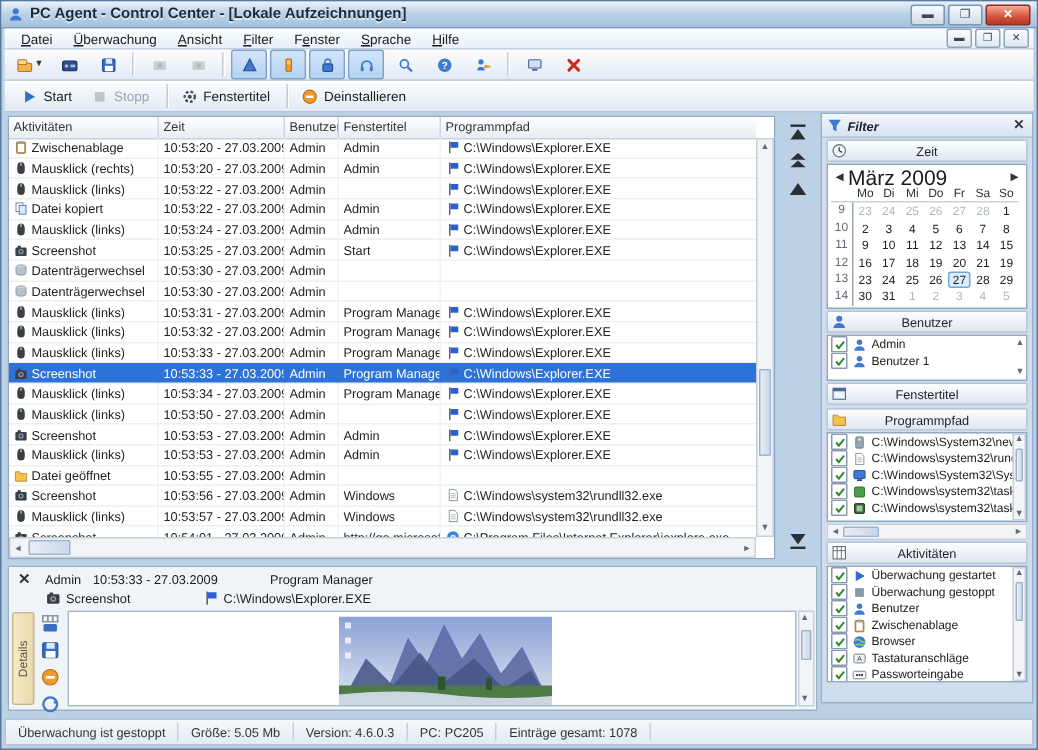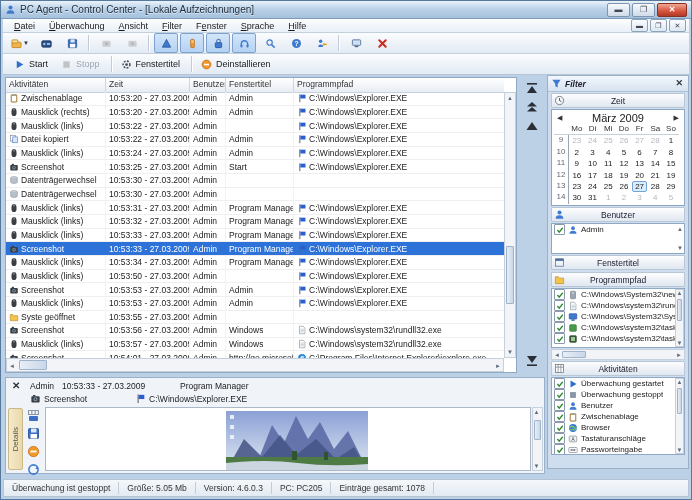--- a/index.html
+++ b/index.html
@@ -9,21 +9,21 @@
   .window{position:absolute;inset:0;background:#bcd1e6;border:1px solid #56789c;box-sizing:border-box}
   svg{display:block}
   .ic{display:inline-flex;width:11px;height:11px;flex:0 0 auto}
   .ic svg{width:11px;height:11px}
 
   
   .titlebar{position:absolute;left:0;right:0;top:0;height:18px;
     background:linear-gradient(#eaf2fa,#bcd3e9 45%,#a5c1dd);
     display:flex;align-items:center;padding:0 4px;box-sizing:border-box;
     border-bottom:1px solid #7e9cbd}
-  .titlebar .title{font-size:10px;font-weight:normal;color:#1c2a3a;margin-left:4px;
+  .titlebar .title{font-size:10px;font-weight:bold;color:#1c2a3a;margin-left:4px;
     text-shadow:0 1px 0 rgba(255,255,255,.6)}
   .winbtns{margin-left:auto;display:flex;gap:2px}
   .wbtn{width:21px;height:12px;border:1px solid #7e95ae;border-radius:2px;
     background:linear-gradient(#f6fafd,#cfdce9);display:flex;align-items:center;justify-content:center;
     font-size:8px;color:#445;line-height:1}
   .wbtn.close{width:28px;background:linear-gradient(#f0a896,#d6523c 60%,#b03a28);color:#fff;border-color:#8a3020;font-weight:bold}
 
   
   .menubar{position:absolute;left:2px;right:2px;top:18px;height:14px;
     background:linear-gradient(#fcfdfe,#e9f0f8);border-bottom:1px solid #c2cfdd;
@@ -100,21 +100,21 @@
   .cb{width:9px;height:9px;border:1px solid #8a9aac;background:#fff;border-radius:1px;
     display:inline-flex;align-items:center;justify-content:center;flex:0 0 auto}
   .cb svg{width:8px;height:8px}
   .litem .ic{width:10px;height:10px}.litem .ic svg{width:10px;height:10px}
   .updn{position:absolute;right:1px;font-size:6px;color:#667;line-height:1}
 
   
   .calbox{margin:0 3px;background:#fff;border:1px solid #8fa8c4;flex:0 0 auto;
     box-sizing:border-box;height:97px;padding:1px 2px}
   .calmonth{display:flex;align-items:center;height:13px}
-  .calmonth .mlabel{flex:1;text-align:center;font-size:11px;color:#1a1a1a}
+  .calmonth .mlabel{flex:1;text-align:left;font-size:14px;color:#1a1a1a}
   .calarrow{font-size:7px;color:#333;padding:0 3px}
   .calgrid{display:grid;grid-template-columns:15px repeat(7,15.7px);grid-auto-rows:11.4px;
     font-size:8px;color:#222;text-align:center}
   .calgrid .dh{color:#333;border-bottom:1px solid #c8d0da}
   .calgrid .wn{color:#667;border-right:1px solid #9aa6b4}
   .calgrid .dc{line-height:11.4px}
   .calgrid .muted{color:#b2b8c0}
   .calgrid .selday{border:1px solid #6ea6dc;background:#ddecfa;border-radius:2px;line-height:9.4px;box-sizing:border-box}
 
   
@@ -804,21 +804,21 @@
             <span class="tx">C:\Windows\Explorer.EXE</span>
           </span>
         </div>
         <div class="trow">
           <span class="c c0">
             <span class="ic">
               <svg viewBox="0 0 12 12">
                 <path d="M1.5 3 h3.2 l1 1.5 h4.8 v6 h-9 Z" fill="#f3c34a" stroke="#b8862a" stroke-width="0.7"></path>
               </svg>
             </span>
-            <span class="tx">Syste geöffnet</span>
+            <span class="tx">Datei geöffnet</span>
           </span>
           <span class="c c1">
             <span class="tx">10:53:55 - 27.03.2009</span>
           </span>
           <span class="c c2">
             <span class="tx">Admin</span>
           </span>
           <span class="c c3">
             <span class="tx"></span>
           </span>
@@ -1066,20 +1066,34 @@
             </svg>
           </span>
           <span class="ic">
             <svg viewBox="0 0 12 12">
               <circle cx="6" cy="3.8" r="2.2" fill="#3f7ad1"></circle>
               <path d="M1.8 10.6 a4.2 3.7 0 0 1 8.4 0 Z" fill="#3f7ad1"></path>
             </svg>
           </span>
           <span class="lbl">Admin</span>
         </div>
+        <div class="litem">
+          <span class="cb">
+            <svg viewBox="0 0 10 10">
+              <path d="M1.8 5 l2.2 2.6 L8.4 2.2" stroke="#2e8b2e" stroke-width="1.7" fill="none"></path>
+            </svg>
+          </span>
+          <span class="ic">
+            <svg viewBox="0 0 12 12">
+              <circle cx="6" cy="3.8" r="2.2" fill="#3f7ad1"></circle>
+              <path d="M1.8 10.6 a4.2 3.7 0 0 1 8.4 0 Z" fill="#3f7ad1"></path>
+            </svg>
+          </span>
+          <span class="lbl">Benutzer 1</span>
+        </div>
         <span class="updn" style="top:2px">▲</span>
       <span class="updn" style="bottom:2px">▼</span>
     </div>
 
     <div class="sechead">
       <span class="ic" id="ic-fen">
           <svg viewBox="0 0 12 12">
             <rect x="1.5" y="2" width="9" height="8" fill="#eef4fb" stroke="#4a6a94" stroke-width="0.8"></rect>
             <rect x="1.5" y="2" width="9" height="2.2" fill="#4a6a94"></rect>
           </svg>

